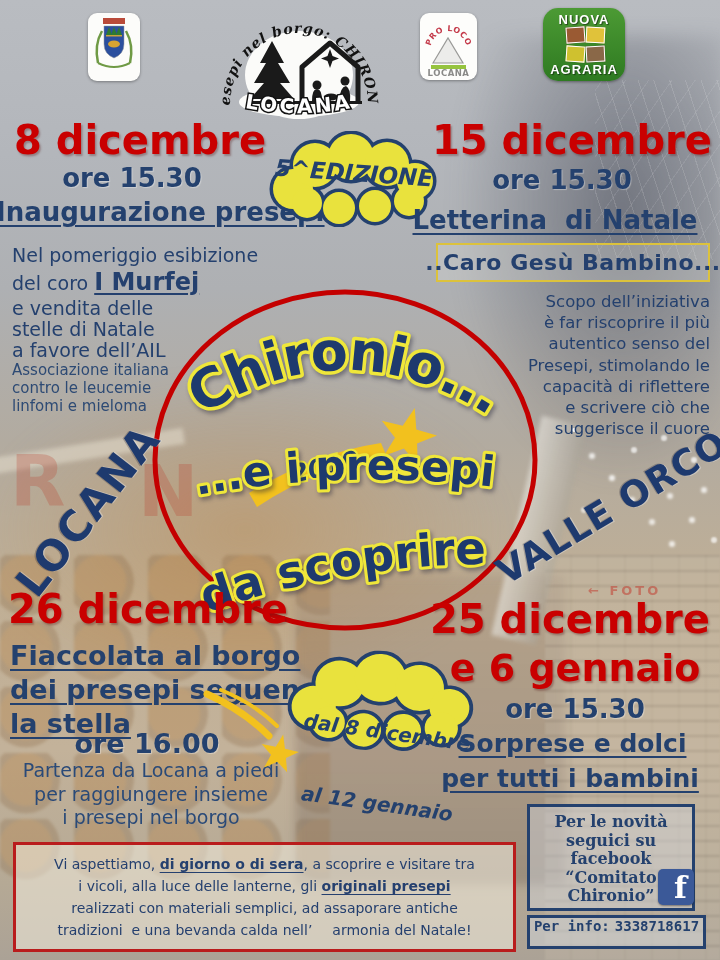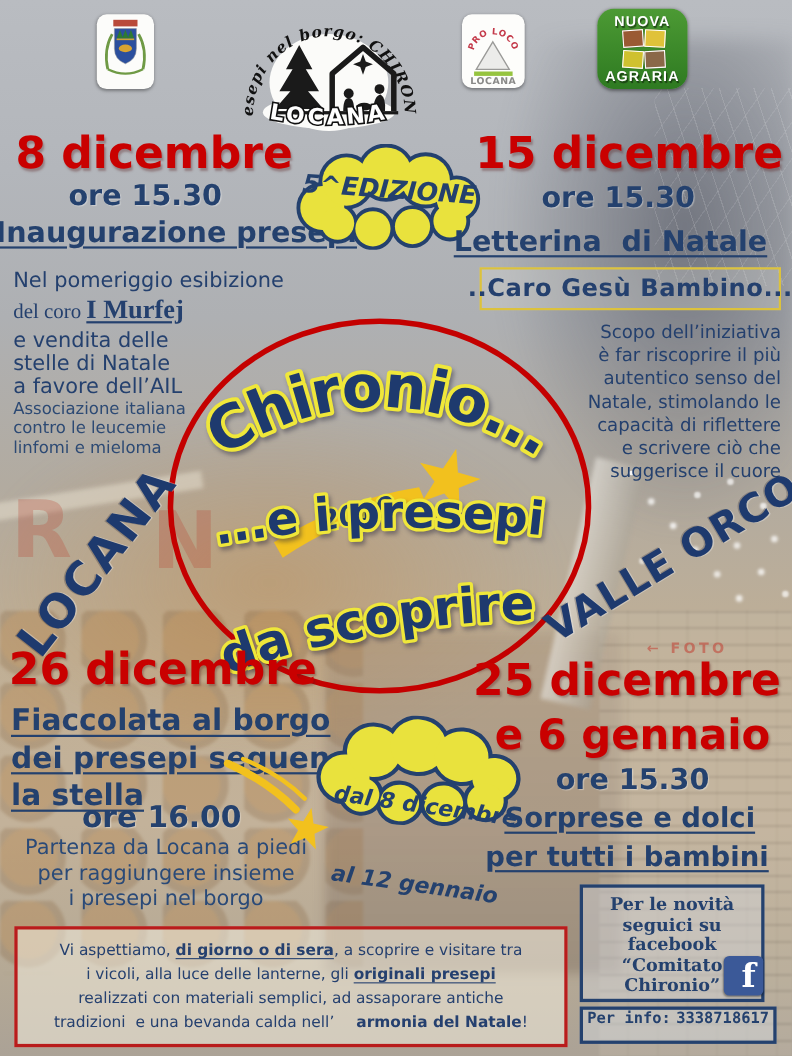--- a/index.html
+++ b/index.html
@@ -69,21 +69,21 @@
   .para{color:#24406e;}
   .pl{white-space:pre;}
   .choir{font-size:24px;font-weight:bold;text-decoration:underline;text-underline-offset:3px;}
   .small{font-size:15px;color:#2d4a74;}
 
   #date-dec8{left:14px;top:117px;width:236px;font-size:40px;}
   #time-dec8{left:14px;top:163px;width:236px;}
   #headline-dec8{left:-4px;top:197px;width:312px;font-size:26px;}
   .para-left{left:12px;top:243px;font-size:19px;}
   .para-left .pl{line-height:24px;}
-  .para-left .l2{line-height:30px;font-family:Liberation Serif, serif;}
+  .para-left .l2{line-height:30px;}
   .para-left .l345{line-height:21px;}
   .para-left .small{line-height:18px;}
 
   #cloud1-svg{left:263px;top:131px;width:182px;height:96px;}
   #cloud1-text{left:268px;top:160px;width:172px;text-align:center;font-size:23px;font-style:italic;font-weight:bold;
     color:#24416e;transform:rotate(4deg);white-space:pre;}
 
   #date-dec15{left:432px;top:117px;width:260px;font-size:40px;}
   #time-dec15{left:432px;top:165px;width:260px;}
   #headline-dec15{left:405px;top:205px;width:300px;font-size:26px;}
@@ -123,21 +123,21 @@
   #date-dec25b{left:430px;top:646px;width:290px;font-size:38px;}
   #time-dec25{left:430px;top:694px;width:290px;font-size:26px;}
   #sorprese{left:425px;top:729px;width:295px;font-size:25px;}
   #pertutti{left:420px;top:764px;width:300px;font-size:25px;}
 
   #invite-box{left:13px;top:842px;width:503px;height:110px;border:3px solid #b91c1c;
     background:rgba(243,236,223,.55);box-sizing:border-box;padding-top:8px;text-align:center;
     font-size:14px;color:#25406f;}
   .inv-line{white-space:pre;line-height:22px;}
   .bold-u{font-weight:bold;text-decoration:underline;text-underline-offset:3px;}
-  .bold-only{font-weight:bold;margin-left:20px;}
+  .bold-only{font-weight:normal;margin-left:20px;}
 
   #fb-box{left:527px;top:804px;width:168px;height:107px;border:3px solid #24416e;
     background:rgba(216,221,229,.4);box-sizing:border-box;padding-top:6px;text-align:center;
     font-family:"DejaVu Serif",serif;font-weight:bold;font-size:16px;color:#24416e;}
   #fb-box .pl{line-height:18.5px;}
   #fb-icon{left:658px;top:869px;width:36px;height:36px;background:#3b5998;border-radius:5px;
     color:#fff;font-family:"DejaVu Serif",serif;font-weight:bold;font-size:30px;line-height:1;
     display:flex;align-items:flex-end;justify-content:flex-end;padding:0 7px 2px 0;box-sizing:border-box;
     box-shadow:0 1px 2px rgba(0,0,0,.4);}
   #info-box{left:527px;top:915px;width:179px;height:34px;border:3px solid #24416e;
@@ -275,21 +275,21 @@
   <div class="abs" id="cloud1-text">5^EDIZIONE</div>
 
   <div class="abs date-red" id="date-dec15">15 dicembre</div>
   <div class="abs time-blue" id="time-dec15">ore 15.30</div>
   <div class="abs" id="quote-box"><span>..Caro Gesù Bambino...</span></div>
   <div class="abs blue-underline" id="headline-dec15">Letterina  di Natale</div>
   <div class="abs para para-right">
     <div class="pl">Scopo dell’iniziativa</div>
     <div class="pl">è far riscoprire il più</div>
     <div class="pl">autentico senso del</div>
-    <div class="pl">Natale, stimolando le</div>
+    <div class="pl">Presepi, stimolando le</div>
     <div class="pl">capacità di riflettere</div>
     <div class="pl">e scrivere ciò che</div>
     <div class="pl">suggerisce il cuore</div>
   </div>
 
   <svg class="abs" id="center-art" viewBox="0 0 400 350">
     <ellipse cx="200" cy="175" rx="190" ry="168" fill="none" stroke="#c40000" stroke-width="5"></ellipse>
     <path id="arcTop" d="M28,150 Q200,20 372,150" fill="none"></path>
     <path id="arcMid" d="M25,215 Q200,180 375,205" fill="none"></path>
     <path id="arcBot" d="M50,310 Q200,278 350,300" fill="none"></path>

